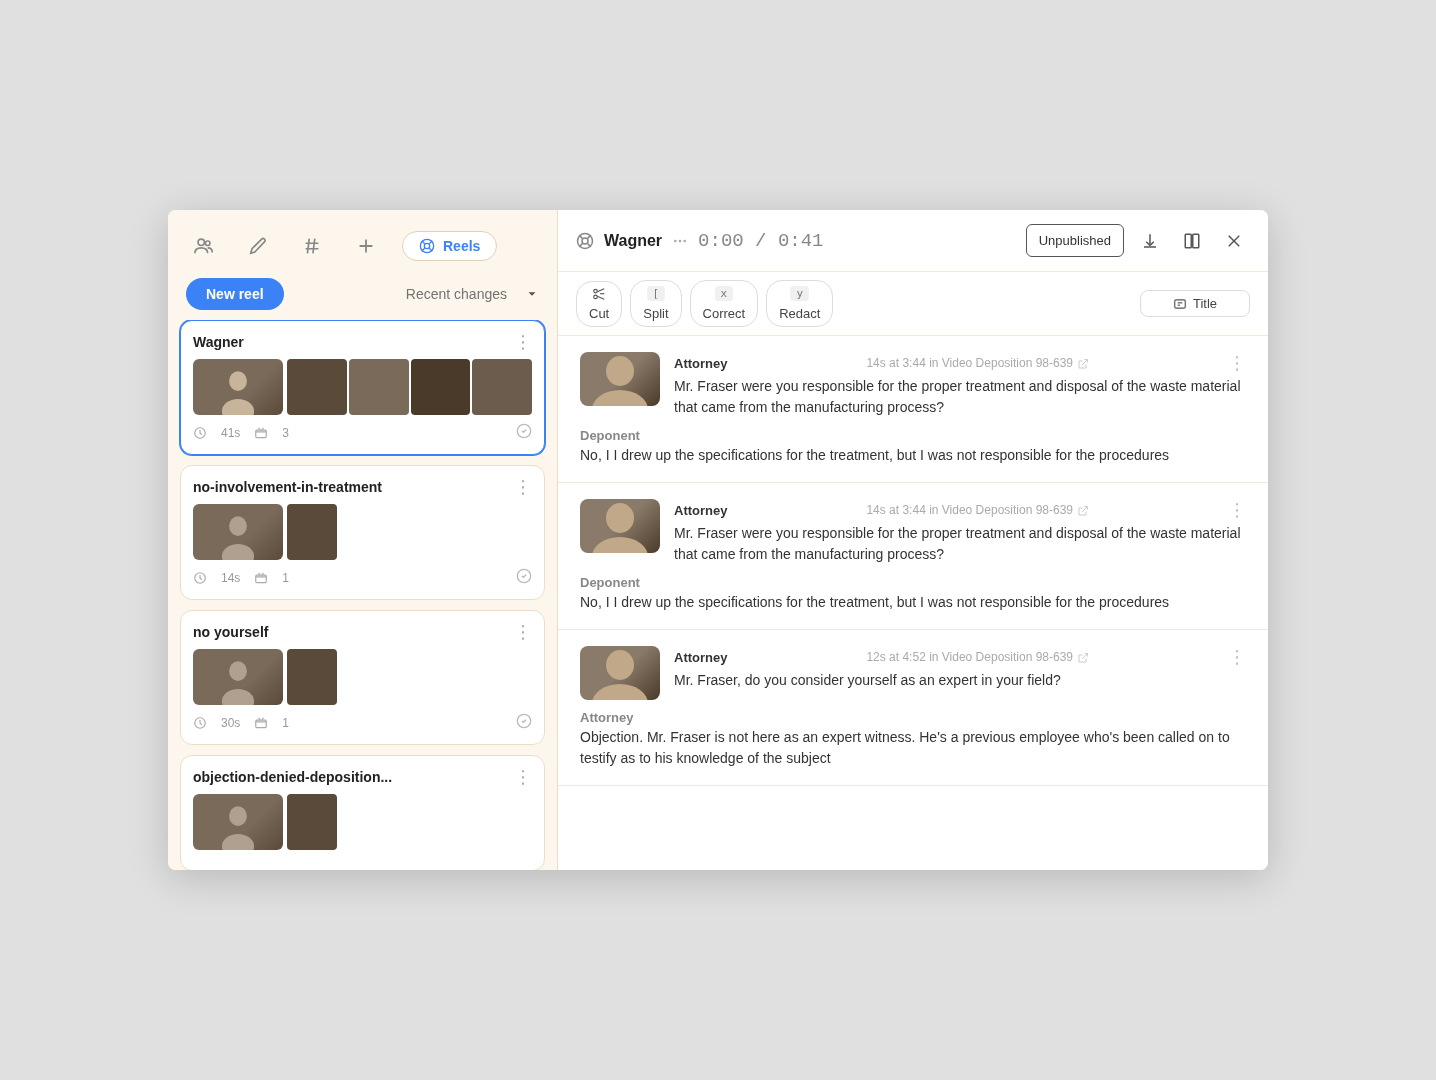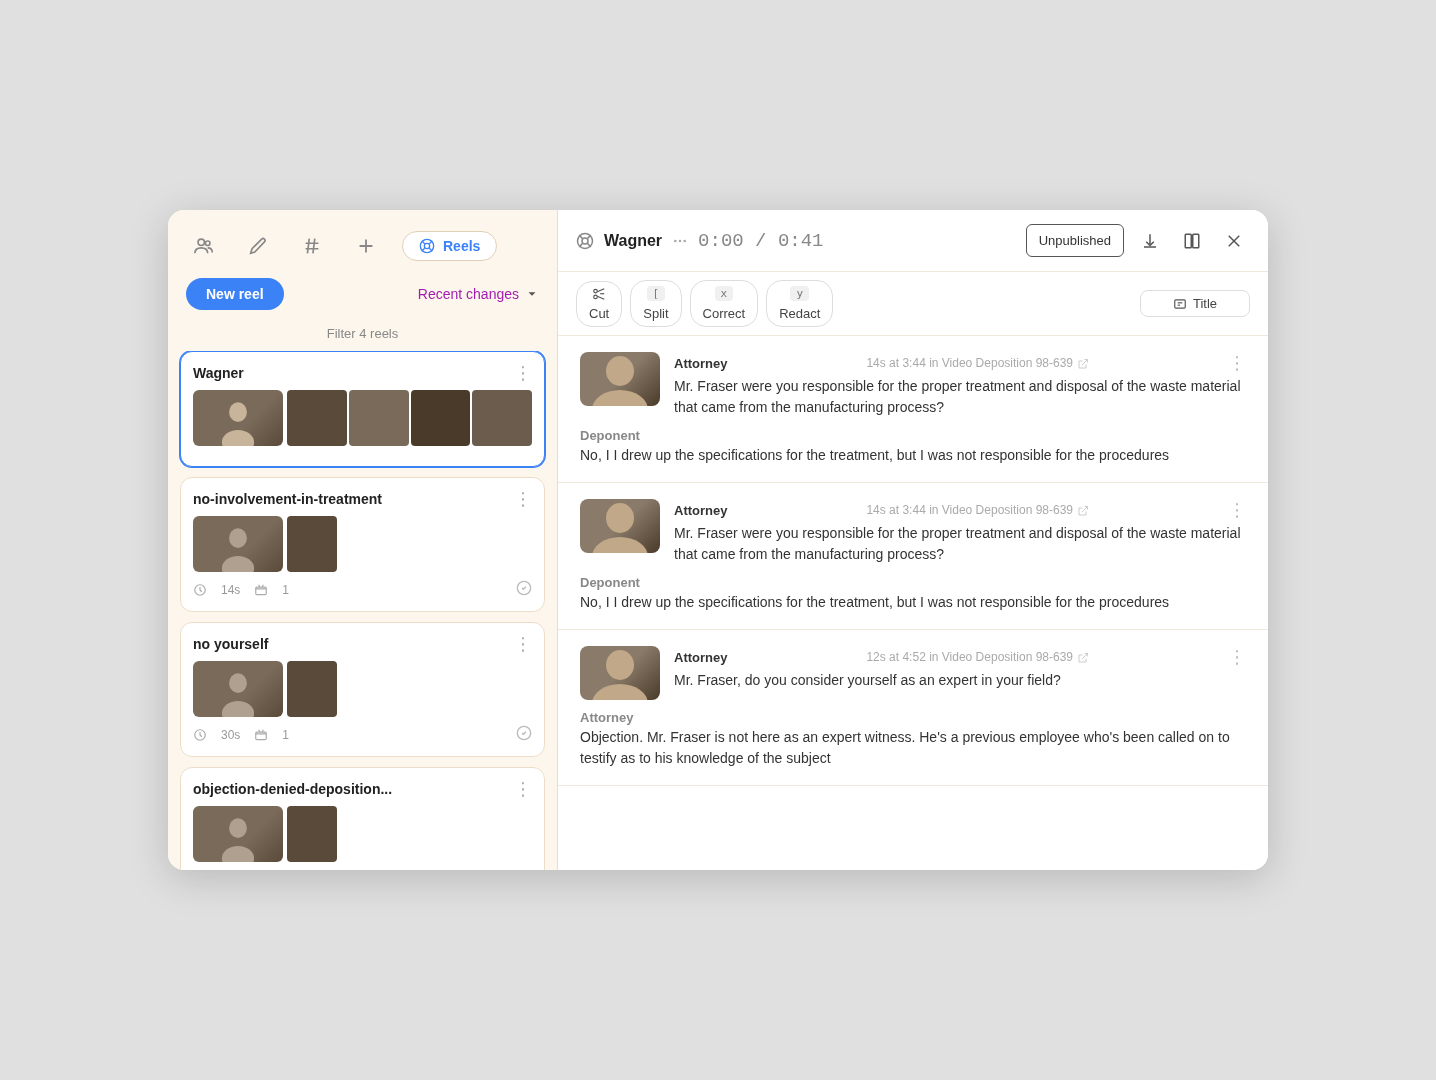--- a/index.html
+++ b/index.html
@@ -9,21 +9,21 @@
       justify-content: center;
       align-items: center;
       min-height: 100vh;
       font-family: -apple-system, BlinkMacSystemFont, 'Segoe UI', sans-serif;
     }
 
     .app-container {
       width: 1100px;
       height: 660px;
       background: #fff;
-      border-radius: 16px;
+      border-radius: 8px;
       box-shadow: 0 8px 40px rgba(0,0,0,0.18);
       display: flex;
       overflow: hidden;
     }
 
     
     .left-panel {
       width: 390px;
       background: #fdf6ec;
       border-right: 1px solid #ecddc8;
@@ -80,23 +80,23 @@
       border-radius: 20px;
       padding: 8px 20px;
       font-size: 14px;
       font-weight: 600;
       cursor: pointer;
     }
 
     .recent-changes {
       display: flex;
       align-items: center;
-      gap: 6px;
+      gap: 18px;
       font-size: 14px;
-      color: #a21caf;
+      color: #737373;
       cursor: pointer;
     }
 
     .filter-bar {
       text-align: center;
       font-size: 13px;
       color: #888;
       padding: 6px 0 10px 0;
     }
 
@@ -438,23 +438,20 @@
     <div class="toolbar-row">
       <button class="new-reel-btn">New reel</button>
       <div class="recent-changes">
         <span>Recent changes</span>
         <svg width="14" height="14" viewBox="0 0 24 24" fill="#555">
           <path d="M6 9l6 6 6-6"></path>
         </svg>
       </div>
     </div>
 
-    <div class="filter-bar">
-      <span>Filter 4 reels</span>
-    </div>
 
     <div class="reel-list">
 
       <div class="reel-item active">
         <div class="reel-header">
           <span class="reel-title">Wagner</span>
           <span class="reel-menu-icon">⋮</span>
         </div>
         <div class="reel-thumbnails">
           <div class="person-img">
@@ -462,20 +459,38 @@
               <ellipse cx="25" cy="18" rx="10" ry="11" fill="#c8b49a"></ellipse>
               <ellipse cx="25" cy="52" rx="18" ry="14" fill="#c8b49a"></ellipse>
             </svg>
           </div>
           <div class="reel-thumb-strip">
             <div class="thumb-seg" style="background:#5a4a3a;"></div>
             <div class="thumb-seg" style="background:#7a6a5a; width:30px;"></div>
             <div class="thumb-seg" style="background:#4a3a2a;"></div>
             <div class="thumb-seg" style="background:#6b5c4e; width:20px;"></div>
           </div>
+        </div>
+        <div class="reel-footer">
+          <svg width="14" height="14" viewBox="0 0 24 24" fill="none" stroke="#aaa" stroke-width="2">
+              <circle cx="12" cy="12" r="9"></circle>
+              <polyline points="12 7 12 12 15 15"></polyline>
+            </svg>
+          <span>41s</span>
+          <svg width="14" height="14" viewBox="0 0 24 24" fill="none" stroke="#aaa" stroke-width="2">
+              <rect x="3" y="7" width="18" height="13" rx="2"></rect>
+              <path d="M3 10h18M8 3l2 4M16 3l-2 4"></path>
+            </svg>
+          <span>3</span>
+          <span class="reel-footer-right">
+            <svg width="16" height="16" viewBox="0 0 24 24" fill="none" stroke="#bbb" stroke-width="2">
+                <circle cx="12" cy="12" r="10"></circle>
+                <polyline points="9 12 11 14 15 10"></polyline>
+              </svg>
+          </span>
         </div>
       </div>
 
       <div class="reel-item">
         <div class="reel-header">
           <span class="reel-title">no-involvement-in-treatment</span>
           <span class="reel-menu-icon">⋮</span>
         </div>
         <div class="reel-thumbnails">
           <div class="person-img">

